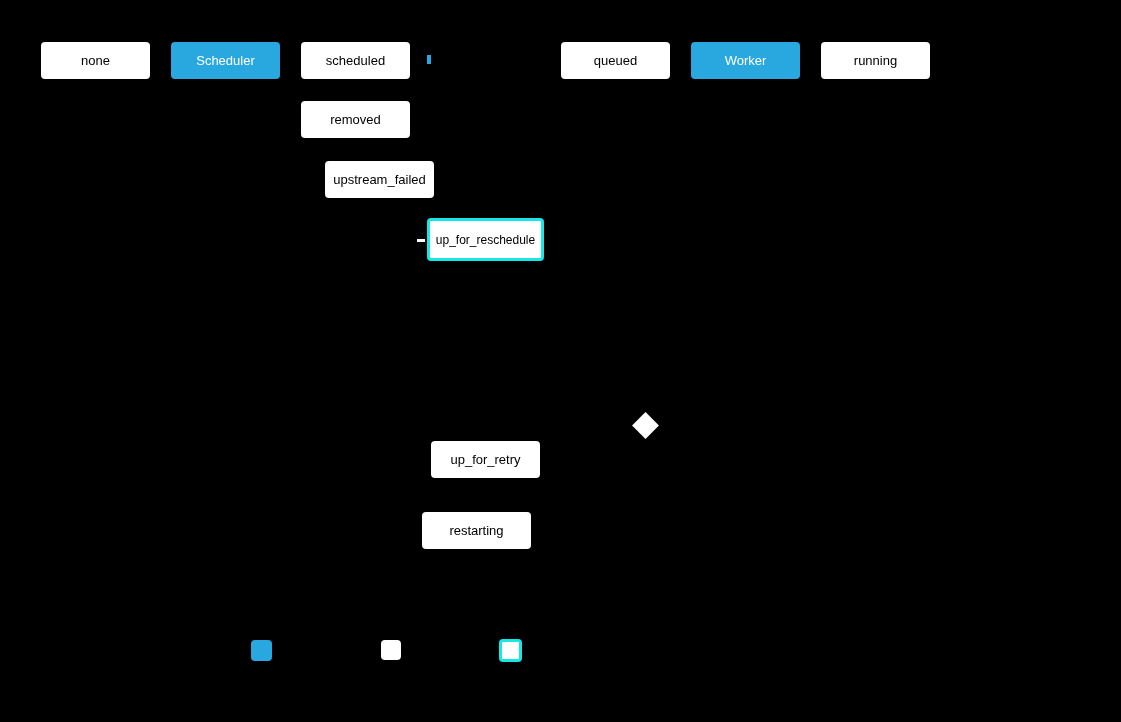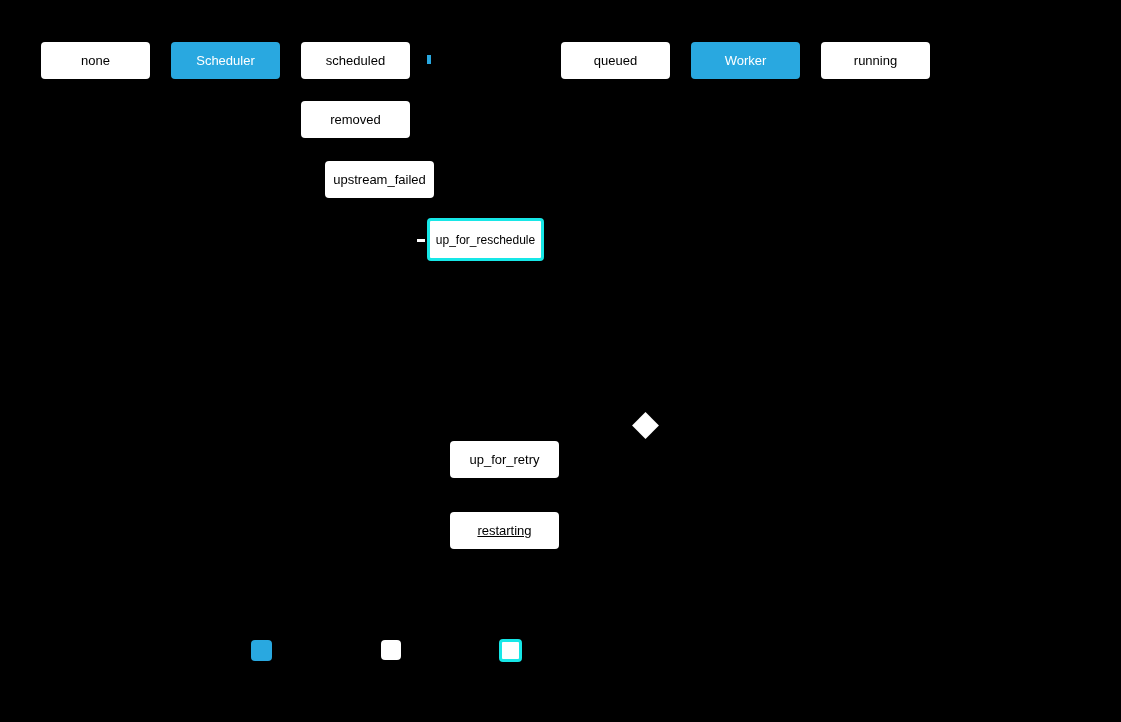--- a/index.html
+++ b/index.html
@@ -119,23 +119,23 @@
   <div class="node state" style="left:301px; top:101px;">removed</div>
 
   <div class="node state" style="left:301px; top:161px;margin-left:24px;">upstream_failed</div>
 
   <span class="edge-fragment-white"></span>
 
   <div class="node state highlighted" style="left:427px; top:218px;">up_for_reschedule</div>
 
 
 
-  <div class="node state" style="left:450px; top:441px;">up_for_retry</div>
+  <div class="node state" style="left:431px; top:441px;">up_for_retry</div>
 
-  <div class="node state" style="left:450px; top:512px;text-decoration:underline;">restarting</div>
+  <div class="node state" style="left:422px; top:512px;">restarting</div>
 
   <div class="diamond"></div>
 
   <div class="swatch swatch-component"></div>
   <div class="swatch swatch-state"></div>
   <div class="swatch swatch-highlight"></div>
 
 </div>
 
 </body></html>

